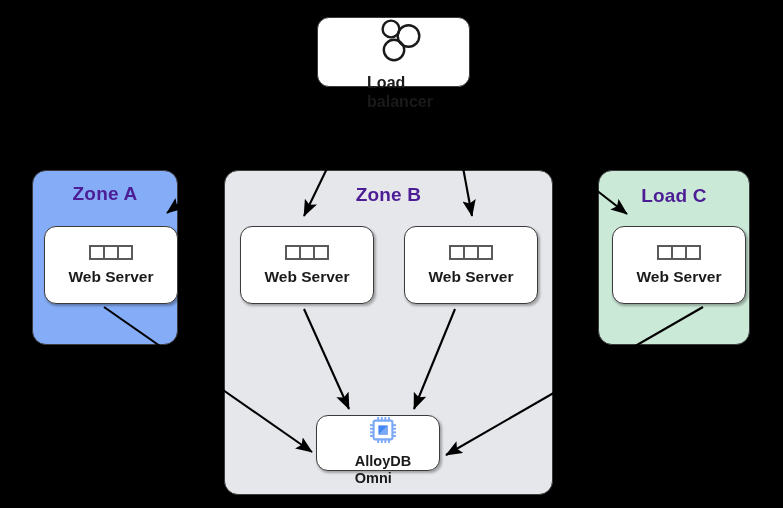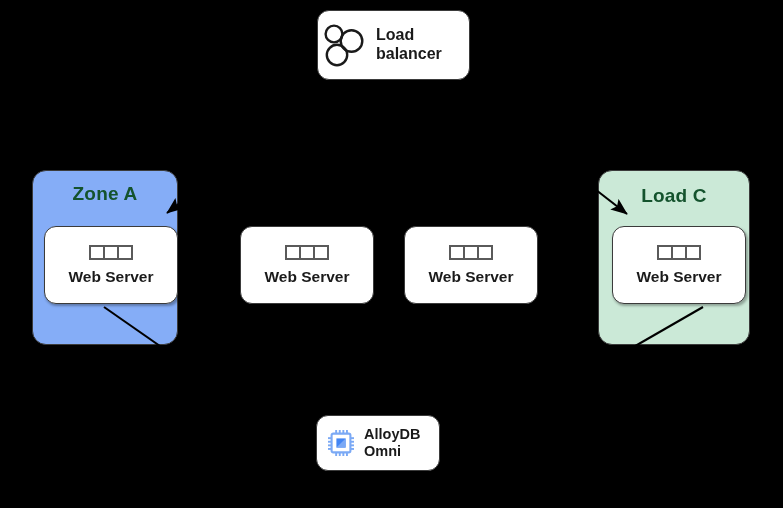--- a/index.html
+++ b/index.html
@@ -36,21 +36,21 @@
     box-sizing: border-box;
     z-index: 1;
   }
   .zone-title {
     position: absolute;
     left: 0;
     right: 0;
     text-align: center;
     font-size: 19px;
     font-weight: bold;
-    color: #14532d;
+    color: #4c1d95;
     letter-spacing: 0.2px;
   }
   #zone-a {
     left: 32px; top: 170px; width: 146px; height: 175px;
     background: #85adf7;
   }
   #zone-a .zone-title { top: 12px; }
   #zone-b {
     left: 224px; top: 170px; width: 329px; height: 325px;
     background: #e6e7eb;
@@ -103,39 +103,39 @@
   }
   .server-icon span {
     flex: 1;
     border-right: 2.2px solid #5a5a5a;
     background: #ffffff;
   }
   .server-icon span:last-child { border-right: none; }
 
   
   #load-balancer {
-    left: 317px; top: 10px; width: 153px; height: 70px;
-    flex-direction: row;
+    left: 317px; top: 17px; width: 153px; height: 70px;
+    flex-direction: column;
     justify-content: flex-start;
-    padding-left: 4px;
+    padding-left: 13px;
     gap: 12px;
     z-index: 6;
   }
   #load-balancer .node-label {
     text-align: left;
     font-size: 16px;
     line-height: 1.18;
     white-space: pre-line;
   }
   .lb-icon { width: 42px; height: 44px; flex: 0 0 auto; }
 
   
   #alloydb {
     left: 316px; top: 415px; width: 124px; height: 56px;
-    flex-direction: row;
+    flex-direction: column;
     justify-content: flex-start;
     padding-left: 10px;
     gap: 9px;
     z-index: 6;
   }
   #alloydb .node-label {
     text-align: left;
     font-size: 14.5px;
     line-height: 1.15;
     white-space: pre-line;
@@ -144,20 +144,23 @@
 </style>
 </head>
 <body>
 
 <div id="canvas">
 
   <div class="zone" id="zone-a">
     <div class="zone-title">Zone A</div>
   </div>
 
+  <div class="zone" id="zone-b">
+    <div class="zone-title">Zone B</div>
+  </div>
 
   <div class="zone" id="zone-c">
     <div class="zone-title">Load C</div>
   </div>
 
   <svg id="edges" viewBox="0 0 783 508">
     <defs>
       <marker id="arrowhead" markerWidth="9" markerHeight="9" refX="7.6" refY="3.2" orient="auto" markerUnits="strokeWidth">
         <path d="M0,0 L8,3.2 L0,6.4 L1.6,3.2 Z" fill="#000000"></path>
       </marker>

